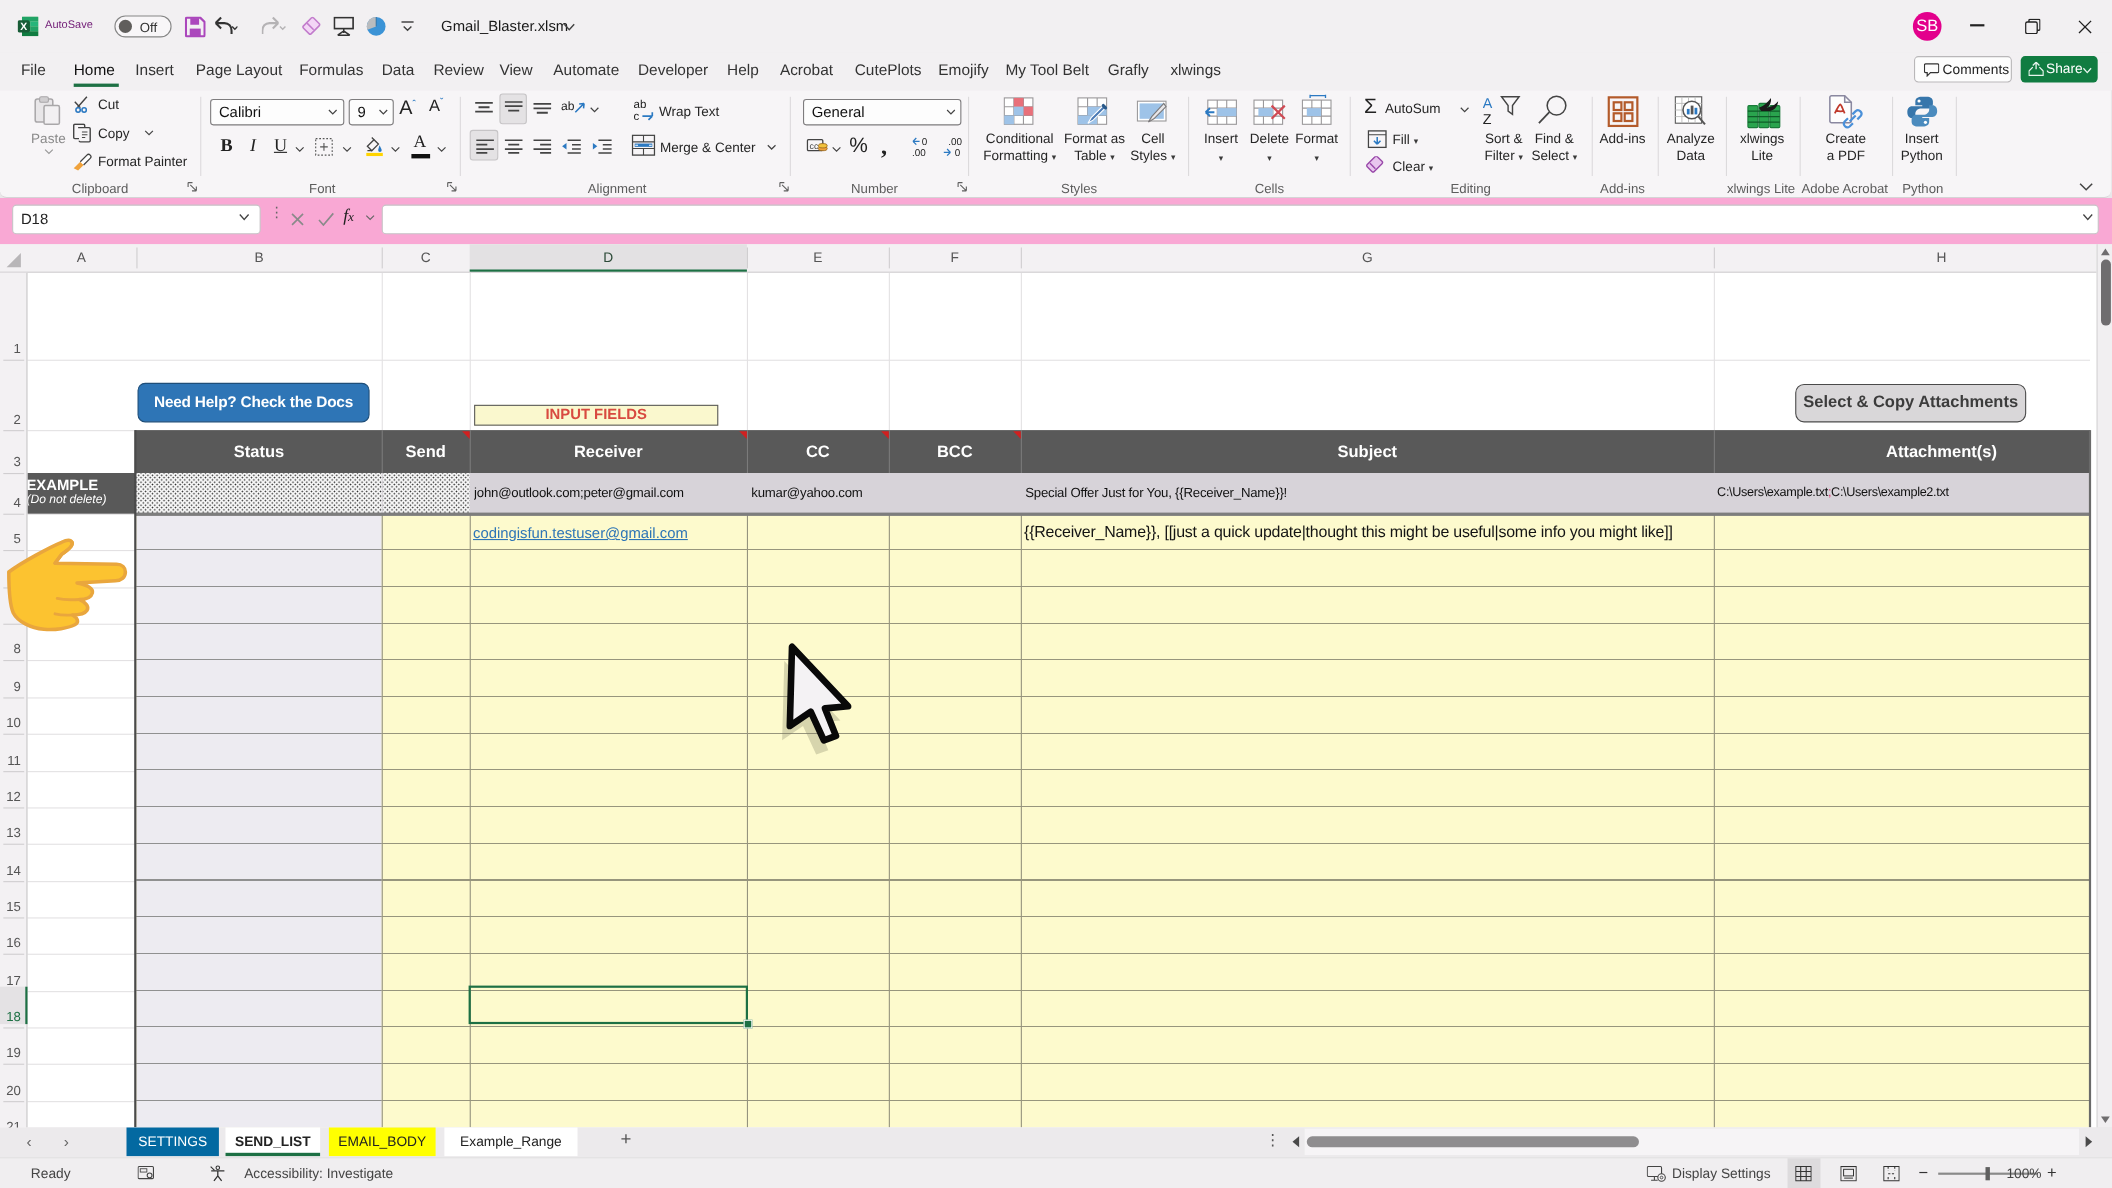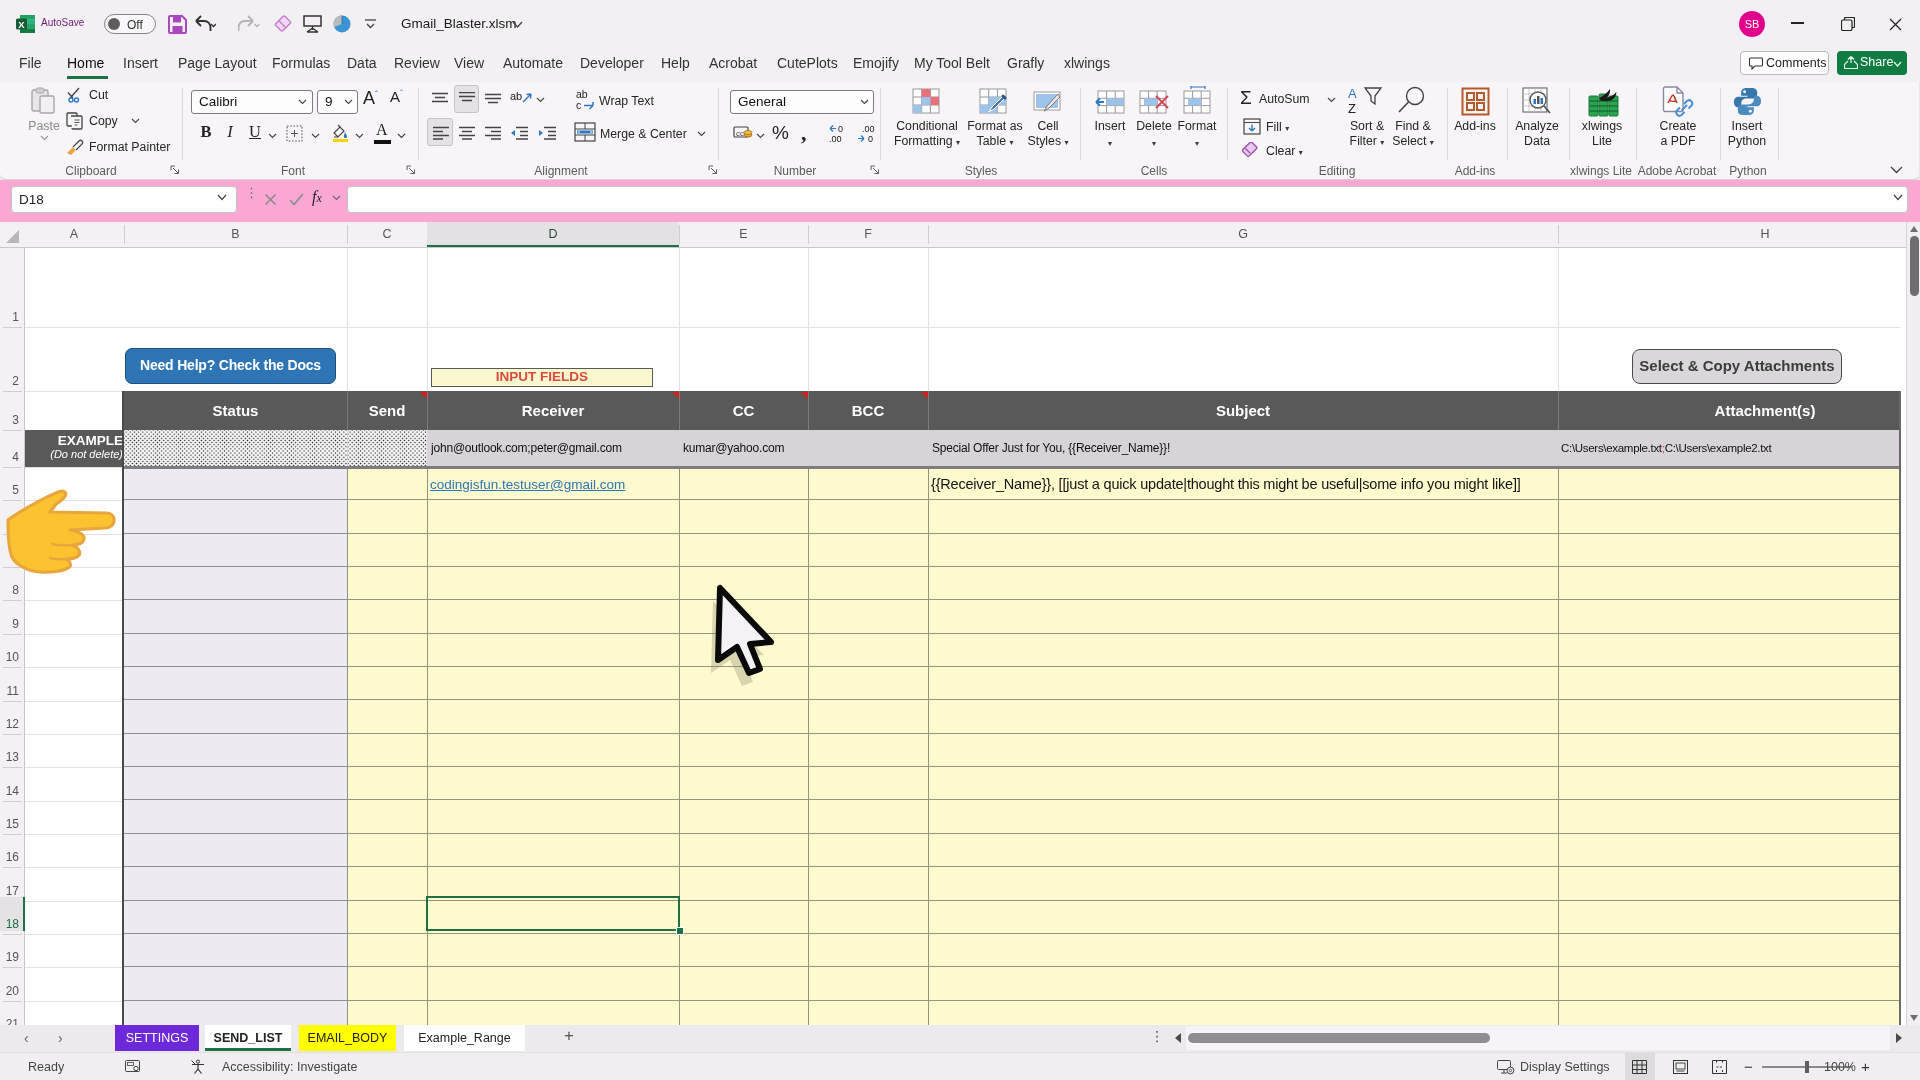--- a/index.html
+++ b/index.html
@@ -95,21 +95,21 @@
       <path d="M10 10 L10 1.5" stroke="#2a6da0" stroke-width="0.8"></path>
     </svg>
     <svg style="position:absolute;left:364px;top:19px" width="13" height="11" viewBox="0 0 13 11">
       <path d="M1 1 H12" stroke="#444" stroke-width="1.3"></path>
         <path d="M3 5 L6.5 8.5 L10 5" fill="none" stroke="#444" stroke-width="1.3"></path>
     </svg>
     <div style="position:absolute;left:401px;top:16px;font-size:13.5px;color:#1a1a1a">Gmail_Blaster.xlsm</div>
     <svg style="position:absolute;left:512px;top:21px" width="11" height="8" viewBox="0 0 11 8">
         <path d="M1 1 L5.5 6 L10 1" fill="none" stroke="#444" stroke-width="1.3"></path>
       </svg>
-    <div style="position:absolute;left:1739px;top:11px;width:26px;height:26px;border-radius:50%;background:#e3008c;color:#fff;font-size:11px;text-align:center;line-height:26px">SB</div>
+    <div style="position:absolute;left:1739px;top:11px;width:26px;height:26px;border-radius:50%;background:#e3008c;color:#fff;font-size:15px;text-align:center;line-height:26px">SB</div>
     <div style="position:absolute;left:1791px;top:22px;width:13px;height:1.5px;background:#222"></div>
     <svg style="position:absolute;left:1841px;top:17px" width="14" height="14" viewBox="0 0 14 14">
       <rect x="0.5" y="3" width="10.5" height="10.5" rx="1.5" fill="none" stroke="#222" stroke-width="1.2"></rect>
       <path d="M3.5 3 V1.5 A1 1 0 0 1 4.5 0.5 H12.5 A1 1 0 0 1 13.5 1.5 V9.5 A1 1 0 0 1 12.5 10.5 H11" fill="none" stroke="#222" stroke-width="1.2"></path>
     </svg>
     <svg style="position:absolute;left:1889px;top:18px" width="13" height="13" viewBox="0 0 13 13">
         <path d="M1 1 L12 12 M12 1 L1 12" stroke="#222" stroke-width="1.2"></path>
       </svg>
   </div>
   <div id="menubar" class="abs">
@@ -552,21 +552,21 @@
         <div class="rtri" style="left:798px"></div>
     </div>
     <div id="exrow">
       <div class="excell dots" style="left:1px;width:223px"></div>
       <div class="excell dots" style="left:225px;width:79px"></div>
       <div class="excell" style="left:308px;width:248px">john@outlook.com;peter@gmail.com</div>
       <div class="excell" style="left:560px;width:125px">kumar@yahoo.com</div>
       <div class="excell" style="left:809px;width:626px">Special Offer Just for You, {{Receiver_Name}}!</div>
       <div class="excell" style="left:1438px;width:339px;font-size:11.5px;letter-spacing:-0.3px">C:\Users\example.txt<span style="color:#e0306e">;</span>C:\Users\example2.txt</div>
     </div>
-    <div style="position:absolute;left:24px;top:182px;width:99px;height:37px;background:#595959;color:#fff;text-align:right">
+    <div style="position:absolute;left:24px;top:182px;width:99px;height:37px;background:#595959;color:#fff;text-align:left">
       <div style="font-weight:bold;font-size:13.5px;margin-top:3px">EXAMPLE</div>
       <div style="font-style:italic;font-size:11px">(Do not delete)</div>
     </div>
     <div id="thick"></div>
     <div style="position:absolute;left:122px;top:143px;width:2px;height:634px;background:#4a4a4a"></div>
     <div style="position:absolute;left:1899px;top:143px;width:1.5px;height:634px;background:#6a6a6a"></div>
     <div style="position:absolute;left:430px;top:221px;width:260px;height:31px;font-size:13.5px;line-height:31px;color:#2e75b6;text-decoration:underline">codingisfun.testuser@gmail.com</div>
     <div style="position:absolute;left:931px;top:221px;width:620px;height:31px;font-size:14.5px;letter-spacing:-0.2px;line-height:31px;color:#141414;white-space:nowrap">{{Receiver_Name}}, [[just a quick update|thought this might be useful|some info you might like]]</div>
     <div id="btnBlue">Need Help? Check the Docs</div>
     <div id="inputFields">INPUT FIELDS</div>
@@ -629,21 +629,21 @@
       <path d="M66 58 C58 58.5 50 58 46 57 M60 72 C54 72.5 48 72 44 71" fill="none" stroke="#e9a63d" stroke-width="2.6" stroke-linecap="round"></path>
     </svg>
 <div id="vscroll" class="abs">
       <div id="vthumb"></div>
     <div style="position:absolute;left:3px;top:4px;width:0;height:0;border-left:4.5px solid transparent;border-right:4.5px solid transparent;border-bottom:6px solid #6f6d6f"></div>
     <div style="position:absolute;left:3px;bottom:4px;width:0;height:0;border-left:4.5px solid transparent;border-right:4.5px solid transparent;border-top:6px solid #6f6d6f"></div>
   </div>
   <div id="tabs" class="abs">
     <div style="position:absolute;left:24px;top:5px;font-size:14px;color:#666">‹</div>
     <div style="position:absolute;left:58px;top:5px;font-size:14px;color:#666">›</div>
-    <div class="stab" style="left:115px;width:84px;background:#6d28d9;color:#fff">SETTINGS</div>
+    <div class="stab" style="left:115px;width:84px;background:#0369a1;color:#fff">SETTINGS</div>
     <div class="stab" style="left:205px;width:86px;background:#fff;color:#222;font-weight:bold;border-bottom:3px solid #1d7044">SEND_LIST</div>
     <div class="stab" style="left:299px;width:97px;background:#ffff00;color:#222">EMAIL_BODY</div>
     <div class="stab" style="left:404px;width:121px;background:#fff;color:#222">Example_Range</div>
     <div style="position:absolute;left:564px;top:1px;font-size:17px;color:#555">+</div>
     <div style="position:absolute;left:1150px;top:3px;font-size:14px;color:#555;letter-spacing:-1px">⋮</div>
     <div style="position:absolute;left:1175px;top:8px;width:0;height:0;border-top:5px solid transparent;border-bottom:5px solid transparent;border-right:6px solid #4a4a4a"></div>
     <div style="position:absolute;left:1186px;top:1px;width:704px;height:24px;background:#f6f4f6"></div>
     <div style="position:absolute;left:1188px;top:8px;width:302px;height:10px;background:#8f8d8f;border-radius:5px"></div>
     <div style="position:absolute;left:1896px;top:8px;width:0;height:0;border-top:5px solid transparent;border-bottom:5px solid transparent;border-left:6px solid #4a4a4a"></div>
   </div>

